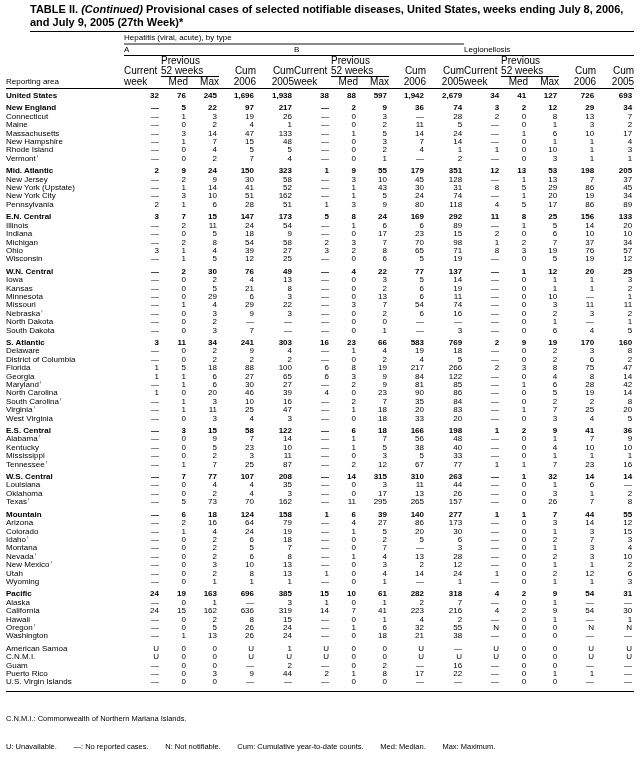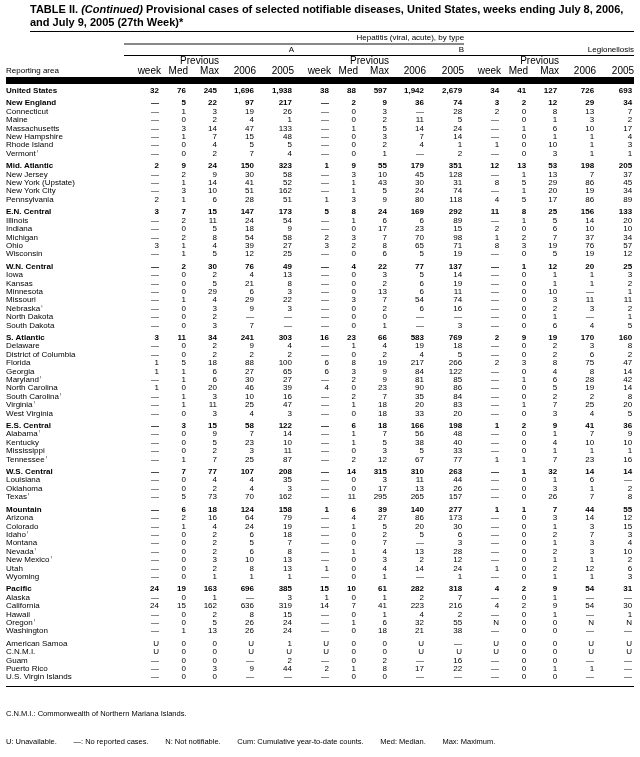--- a/index.html
+++ b/index.html
@@ -3,26 +3,26 @@
 <meta charset="utf-8">
 <style>
   html,body{margin:0;padding:0;background:#fff;color:#000;}
   body{width:640px;height:757px;overflow:hidden;font-family:"Liberation Sans","DejaVu Sans",sans-serif;box-sizing:border-box;padding:3px 6px 0 6px;}
   .title{font-size:11px;font-weight:bold;line-height:13px;border-bottom:1.5px solid #000;padding-bottom:2px;margin-bottom:1px;margin-left:24px;}
   .title .it{font-style:italic;}
   table{border-collapse:collapse;table-layout:fixed;width:628px;}
   col.c-area{width:118px;}
   col.c-cw{width:37px;} col.c-med{width:27px;} col.c-max{width:31px;} col.c-c6{width:37px;} col.c-c5{width:38px;}
   th{font-weight:normal;font-size:10px;padding:0;line-height:10px;text-align:right;}
-  th.ctr{text-align:right;}
+  th.ctr{text-align:left;}
   th.hep-span{border-bottom:2px solid #888;font-size:8px;}
   th.grp{border-bottom:1px solid #000;font-size:8px;font-weight:bold;}
   th.grp.norm{font-weight:normal;font-size:8px;}
   th.w52{border-bottom:1px solid #000;}
-  thead tr.last th{border-bottom:7px solid #000000;padding-bottom:1px;}
+  thead tr.last th{border-bottom:1px solid #000000;padding-bottom:1px;}
   th.area-h{text-align:left;font-size:8px;}
   td{font-size:8px;line-height:8.4px;padding:0 2px;white-space:nowrap;overflow:hidden;}
   td.num{text-align:right;font-variant-numeric:tabular-nums;}
   td.area{text-align:left;padding-left:0;}
   tr.bold td{font-weight:bold;}
   tr.gap td{padding-top:4px;}
   tbody tr:first-child td{padding-top:3px;}
   sup{font-size:6px;vertical-align:super;line-height:0;}
   .footnotes{border-top:1px solid #000;margin-top:4px;padding-top:3px;font-size:7.5px;line-height:9.5px;white-space:pre-wrap;}
   .footnotes div{margin:0;}
@@ -71,20 +71,35 @@
         <th></th>
       <th></th>
         <th class="ctr" colspan="2">Previous</th>
         <th></th>
         <th></th>
       <th></th>
         <th class="ctr" colspan="2">Previous</th>
         <th></th>
         <th></th>
     </tr>
+    <tr>
+      <th></th>
+      <th class="ctr">Current</th>
+        <th class="ctr w52" colspan="2">52 weeks</th>
+        <th>Cum</th>
+        <th>Cum</th>
+      <th class="ctr">Current</th>
+        <th class="ctr w52" colspan="2">52 weeks</th>
+        <th>Cum</th>
+        <th>Cum</th>
+      <th class="ctr">Current</th>
+        <th class="ctr w52" colspan="2">52 weeks</th>
+        <th>Cum</th>
+        <th>Cum</th>
+    </tr>
     <tr class="last">
       <th class="area-h">Reporting area</th>
       <th class="ctr">week</th>
         <th>Med</th>
         <th>Max</th>
         <th>2006</th>
         <th>2005</th>
       <th class="ctr">week</th>
         <th>Med</th>
         <th>Max</th>

